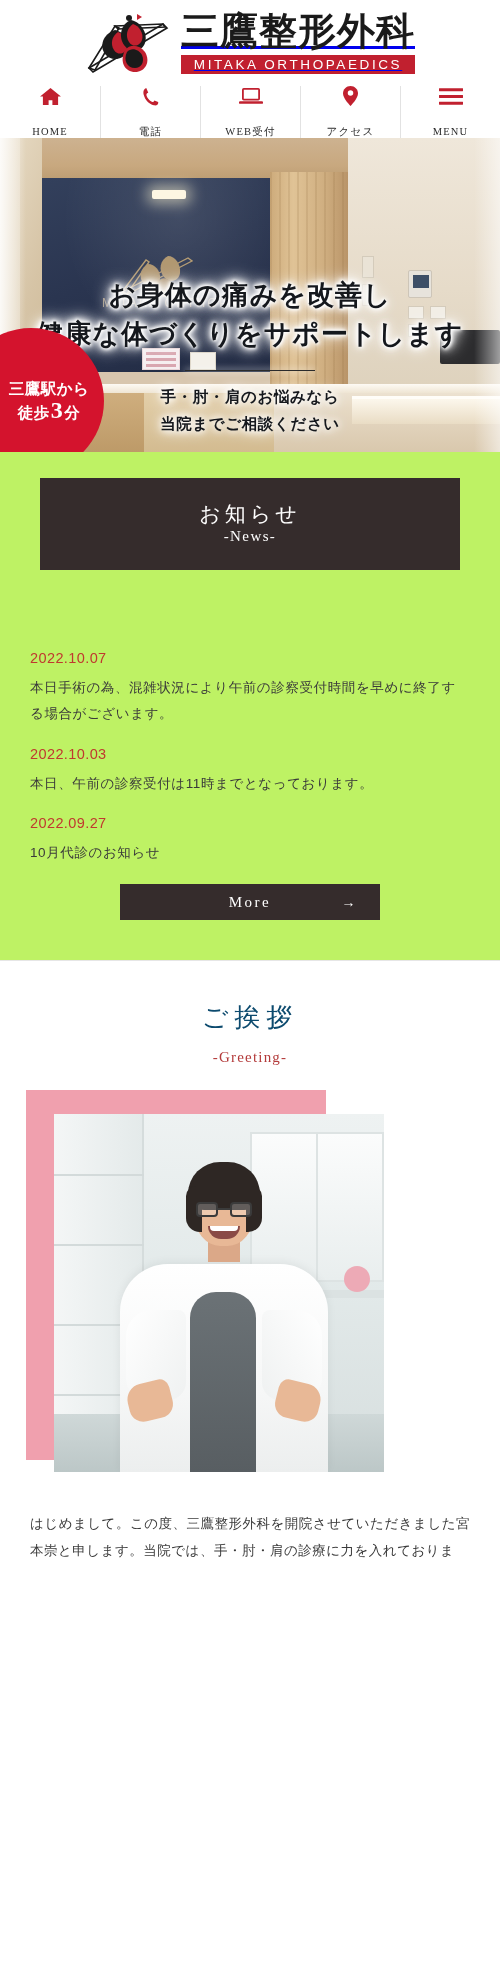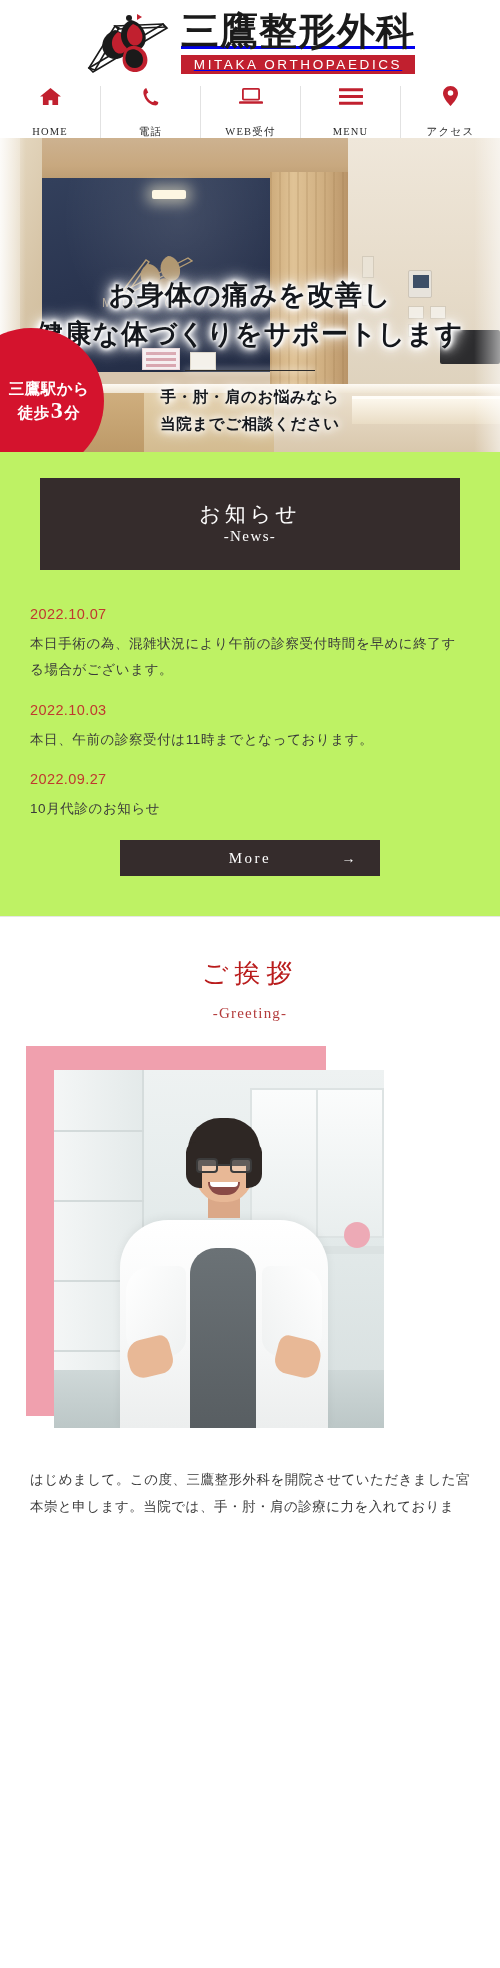--- a/index.html
+++ b/index.html
@@ -213,21 +213,21 @@
     display:flex; flex-direction:column; align-items:center; justify-content:center; gap:4px;
   }
   .news-head-jp {
     color:#fff; font-family:"Liberation Serif","DejaVu Serif",serif;
     font-size:21px; letter-spacing:4px; line-height:1;
   }
   .news-head-en {
     color:#fff; font-family:"Liberation Serif","DejaVu Serif",serif;
     font-size:15px; letter-spacing:1.4px; line-height:1;
   }
-  .news-list { padding:36px 30px 0; }
+  .news-list { padding:36px 30px 0;margin-top:44px; }
   .news-item { margin-bottom:18px; }
   .news-date {
     color:#c0392f; font-family:"Liberation Sans","DejaVu Sans",sans-serif;
     font-size:14.5px; letter-spacing:.4px; margin-bottom:9px;
   }
   .news-text {
     color:#3a3a3a; font-family:"Liberation Sans","DejaVu Sans",sans-serif;
     font-size:13.5px; line-height:1.95; letter-spacing:.6px;
   }
   .more-btn {
@@ -243,21 +243,21 @@
     position:absolute; right:22px; color:#fff;
     font-family:"Liberation Sans","DejaVu Sans",sans-serif; font-size:14px;
   }
 
   .section-divider { height:1px; background:#e6e6e6; margin:40px 0 0; }
 
   
   .greeting { width:500px; padding:44px 0 0; background:#fff; }
   .greet-title {
     text-align:center; font-family:"Liberation Serif","DejaVu Serif",serif;
-    font-size:26px; letter-spacing:6px; color:#b91c1c; line-height:1;
+    font-size:26px; letter-spacing:6px; color:#0c4a6e; line-height:1;
   }
   .greet-sub {
     text-align:center; margin-top:18px;
     font-family:"Liberation Serif","DejaVu Serif",serif;
     font-size:15px; letter-spacing:1.2px; color:#b33a3a;
   }
   .greet-photo-wrap {
     position:relative; margin:36px 42px 0 26px; height:370px;
   }
   .greet-pink {
@@ -385,36 +385,36 @@
     <span class="nav-icon">
       <svg viewBox="0 0 26 20" width="24" height="18" fill="none" stroke="#c1202f" stroke-width="2">
         <rect x="4" y="2" width="18" height="12" rx="1"></rect>
         <path d="M1 17.2 H25" stroke-width="3" stroke-linecap="round"></path>
       </svg>
     </span>
     <span class="nav-label">WEB受付</span>
   </a>
   <a class="nav-item" href="#">
     <span class="nav-icon">
+      <svg viewBox="0 0 18 24" width="15" height="20" fill="#c1202f">
+        <path d="M9 0 C4 0 0 4 0 9 C0 15 9 24 9 24 C9 24 18 15 18 9 C18 4 14 0 9 0 Z"></path>
+        <circle cx="9" cy="8.5" r="3.3" fill="#fff"></circle>
+      </svg>
+    </span>
+    <span class="nav-label">アクセス</span>
+  </a>
+  <a class="nav-item" href="#">
+    <span class="nav-icon">
       <svg viewBox="0 0 26 18" width="24" height="17" fill="#c1202f">
         <rect x="0" y="0" width="26" height="3.3" rx="0.4"></rect>
         <rect x="0" y="7.3" width="26" height="3.3" rx="0.4"></rect>
         <rect x="0" y="14.6" width="26" height="3.3" rx="0.4"></rect>
       </svg>
     </span>
     <span class="nav-label">MENU</span>
-  </a>
-  <a class="nav-item" href="#">
-    <span class="nav-icon">
-      <svg viewBox="0 0 18 24" width="15" height="20" fill="#c1202f">
-        <path d="M9 0 C4 0 0 4 0 9 C0 15 9 24 9 24 C9 24 18 15 18 9 C18 4 14 0 9 0 Z"></path>
-        <circle cx="9" cy="8.5" r="3.3" fill="#fff"></circle>
-      </svg>
-    </span>
-    <span class="nav-label">アクセス</span>
   </a>
 </nav>
 
 <section class="hero">
   <div class="hero-photo">
     <div class="hp-ceiling"></div>
     <div class="hp-navy"></div>
     <div class="hp-light"></div>
     <div class="hp-wallsign">
       <svg viewBox="0 0 86 46" width="86" height="46">

